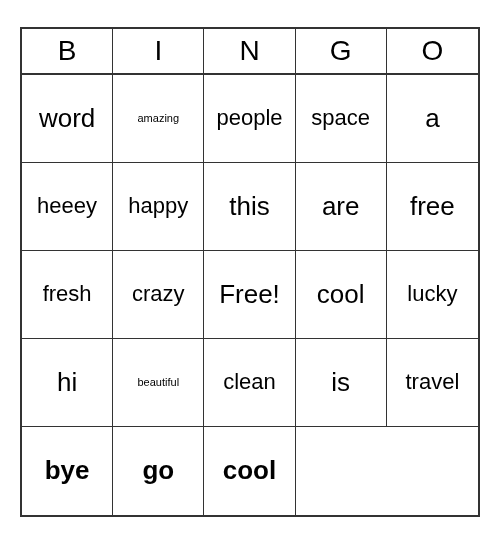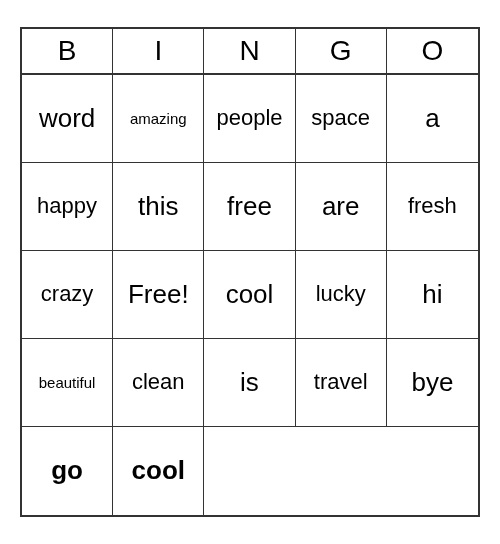--- a/index.html
+++ b/index.html
@@ -66,21 +66,21 @@
       border-bottom: none;
       font-weight: bold;
     }
 
     .cell-text {
       font-size: 20px;
       line-height: 1.2;
     }
 
     .cell-text.small {
-      font-size: 15px;
+      font-size: 11px;
     }
 
     .cell-text.large {
       font-size: 26px;
     }
 
     .cell-text.medium {
       font-size: 22px;
     }
   </style>
@@ -105,30 +105,33 @@
       <div class="bingo-cell">
         <span class="cell-text medium">people</span>
       </div>
       <div class="bingo-cell">
         <span class="cell-text medium">space</span>
       </div>
       <div class="bingo-cell">
         <span class="cell-text large">a</span>
       </div>
       <div class="bingo-cell">
+        <span class="cell-text medium">heeey</span>
+      </div>
+      <div class="bingo-cell">
         <span class="cell-text medium">happy</span>
       </div>
       <div class="bingo-cell">
         <span class="cell-text large">this</span>
       </div>
       <div class="bingo-cell">
-        <span class="cell-text large">free</span>
+        <span class="cell-text large">are</span>
       </div>
       <div class="bingo-cell">
-        <span class="cell-text large">are</span>
+        <span class="cell-text large">free</span>
       </div>
       <div class="bingo-cell">
         <span class="cell-text medium">fresh</span>
       </div>
       <div class="bingo-cell">
         <span class="cell-text medium">crazy</span>
       </div>
       <div class="bingo-cell">
         <span class="cell-text large">Free!</span>
       </div>

